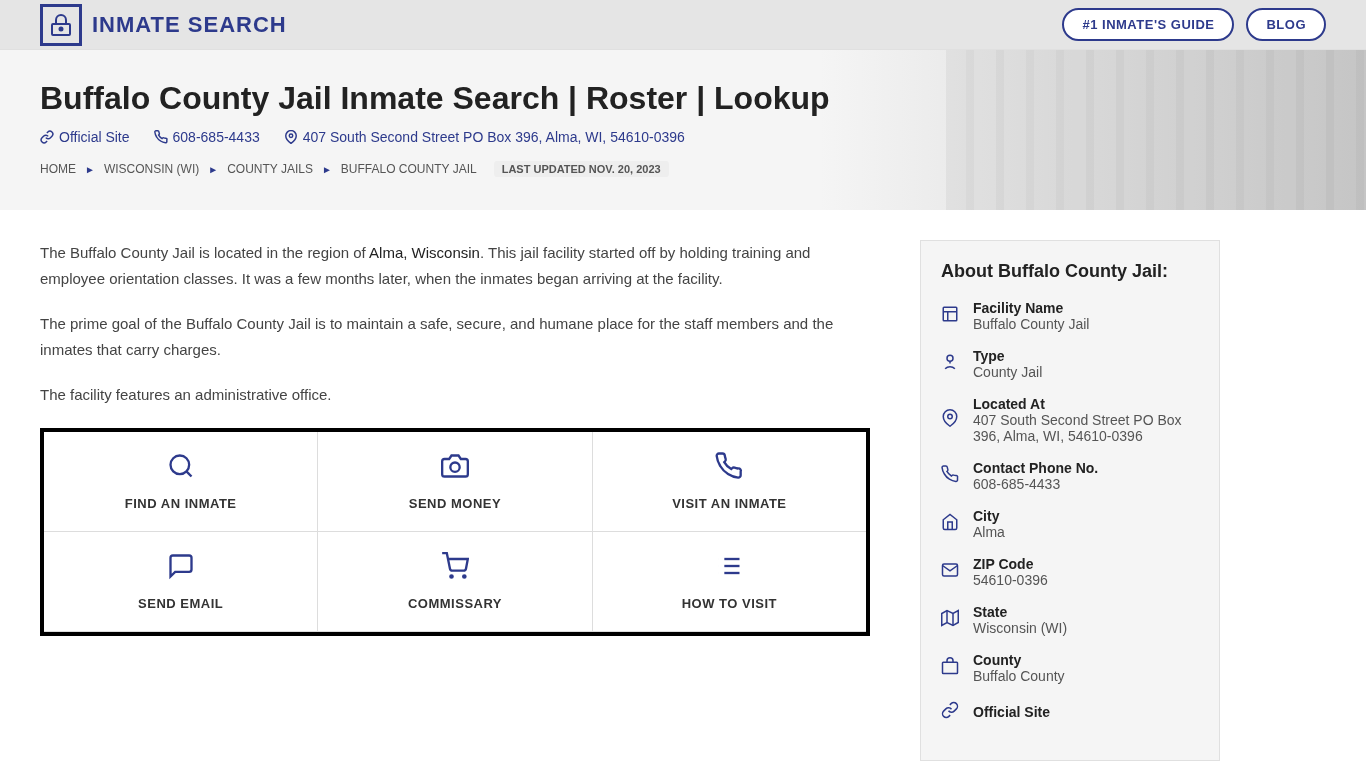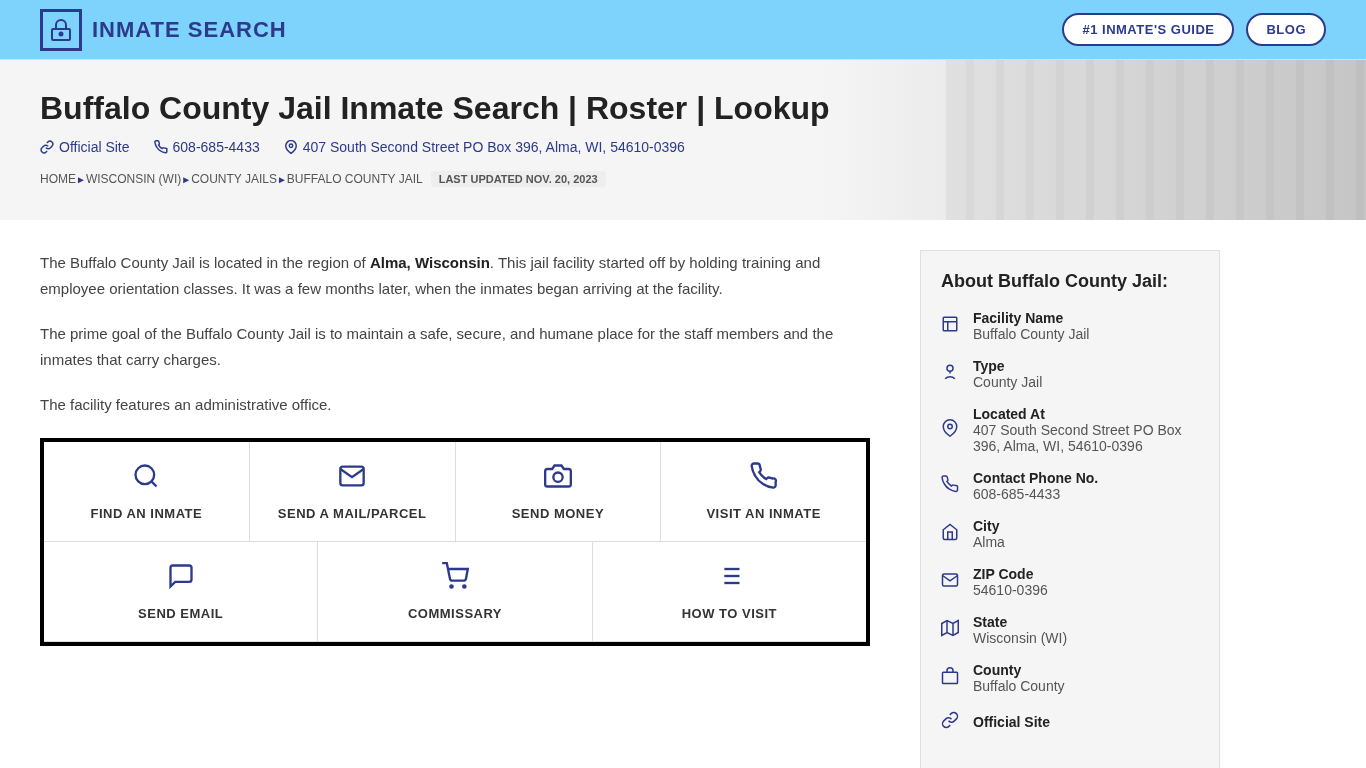--- a/index.html
+++ b/index.html
@@ -4,23 +4,23 @@
   <style>
     * { box-sizing: border-box; margin: 0; padding: 0; }
     body { font-family: Arial, sans-serif; font-size: 15px; color: #333; background: #fff; }
 
     
     .header {
       display: flex;
       align-items: center;
       justify-content: space-between;
       padding: 0 40px;
-      height: 60px;
+      height: 50px;
       border-bottom: 1px solid #e0e0e0;
-      background: #7dd3fc;
+      background: #e5e5e5;
     }
     .header-logo {
       display: flex;
       align-items: center;
       gap: 10px;
       text-decoration: none;
     }
     .logo-icon {
       width: 42px;
       height: 42px;
@@ -90,21 +90,21 @@
     .hero-meta-item {
       display: flex;
       align-items: center;
       gap: 5px;
       color: #2d3a8c;
       font-size: 14px;
     }
     .breadcrumb {
       display: flex;
       align-items: center;
-      gap: 0;
+      gap: 9px;
       font-size: 12px;
       color: #555;
       position: relative;
       z-index: 1;
       flex-wrap: wrap;
       text-align: center;
     }
     .breadcrumb a {
       color: #555;
       text-decoration: none;
@@ -145,21 +145,21 @@
       max-width: 860px;
     }
     .description {
       font-size: 15px;
       line-height: 1.7;
       color: #444;
       margin-bottom: 20px;
     }
     .description strong {
       color: #222;
-      font-weight: bold;
+      font-weight: normal;
     }
 
     
     .action-grid {
       border: 4px solid #000000;
       margin-top: 10px;
     }
     .action-row {
       display: flex;
     }
@@ -325,29 +325,20 @@
             <svg width="28" height="28" viewBox="0 0 24 24" fill="none" stroke="#2d3a8c" stroke-width="2">
               <circle cx="11" cy="11" r="8"></circle>
               <line x1="21" y1="21" x2="16.65" y2="16.65"></line>
             </svg>
           </span>
           <span class="cell-label">FIND AN INMATE</span>
         </a>
         <a class="action-cell" href="#">
           <span class="cell-icon">
             <svg width="28" height="28" viewBox="0 0 24 24" fill="none" stroke="#2d3a8c" stroke-width="2">
-              <path d="M4 4h16c1.1 0 2 .9 2 2v12c0 1.1-.9 2-2 2H4c-1.1 0-2-.9-2-2V6c0-1.1.9-2 2-2z"></path>
-              <polyline points="22,6 12,13 2,6"></polyline>
-            </svg>
-          </span>
-          <span class="cell-label">SEND A MAIL/PARCEL</span>
-        </a>
-        <a class="action-cell" href="#">
-          <span class="cell-icon">
-            <svg width="28" height="28" viewBox="0 0 24 24" fill="none" stroke="#2d3a8c" stroke-width="2">
               <path d="M23 19a2 2 0 0 1-2 2H3a2 2 0 0 1-2-2V8a2 2 0 0 1 2-2h4l2-3h6l2 3h4a2 2 0 0 1 2 2z"></path>
               <circle cx="12" cy="13" r="4"></circle>
             </svg>
           </span>
           <span class="cell-label">SEND MONEY</span>
         </a>
         <a class="action-cell" href="#">
           <span class="cell-icon">
             <svg width="28" height="28" viewBox="0 0 24 24" fill="none" stroke="#2d3a8c" stroke-width="2">
               <path d="M22 16.92v3a2 2 0 0 1-2.18 2 19.79 19.79 0 0 1-8.63-3.07A19.5 19.5 0 0 1 4.49 12 19.79 19.79 0 0 1 1.43 3.42 2 2 0 0 1 3.4 1.27h3a2 2 0 0 1 2 1.72c.127.96.361 1.903.7 2.81a2 2 0 0 1-.45 2.11L7.91 8.65a16 16 0 0 0 6 6l.76-.76a2 2 0 0 1 2.11-.45c.907.339 1.85.573 2.81.7A2 2 0 0 1 22 16.92z"></path>

